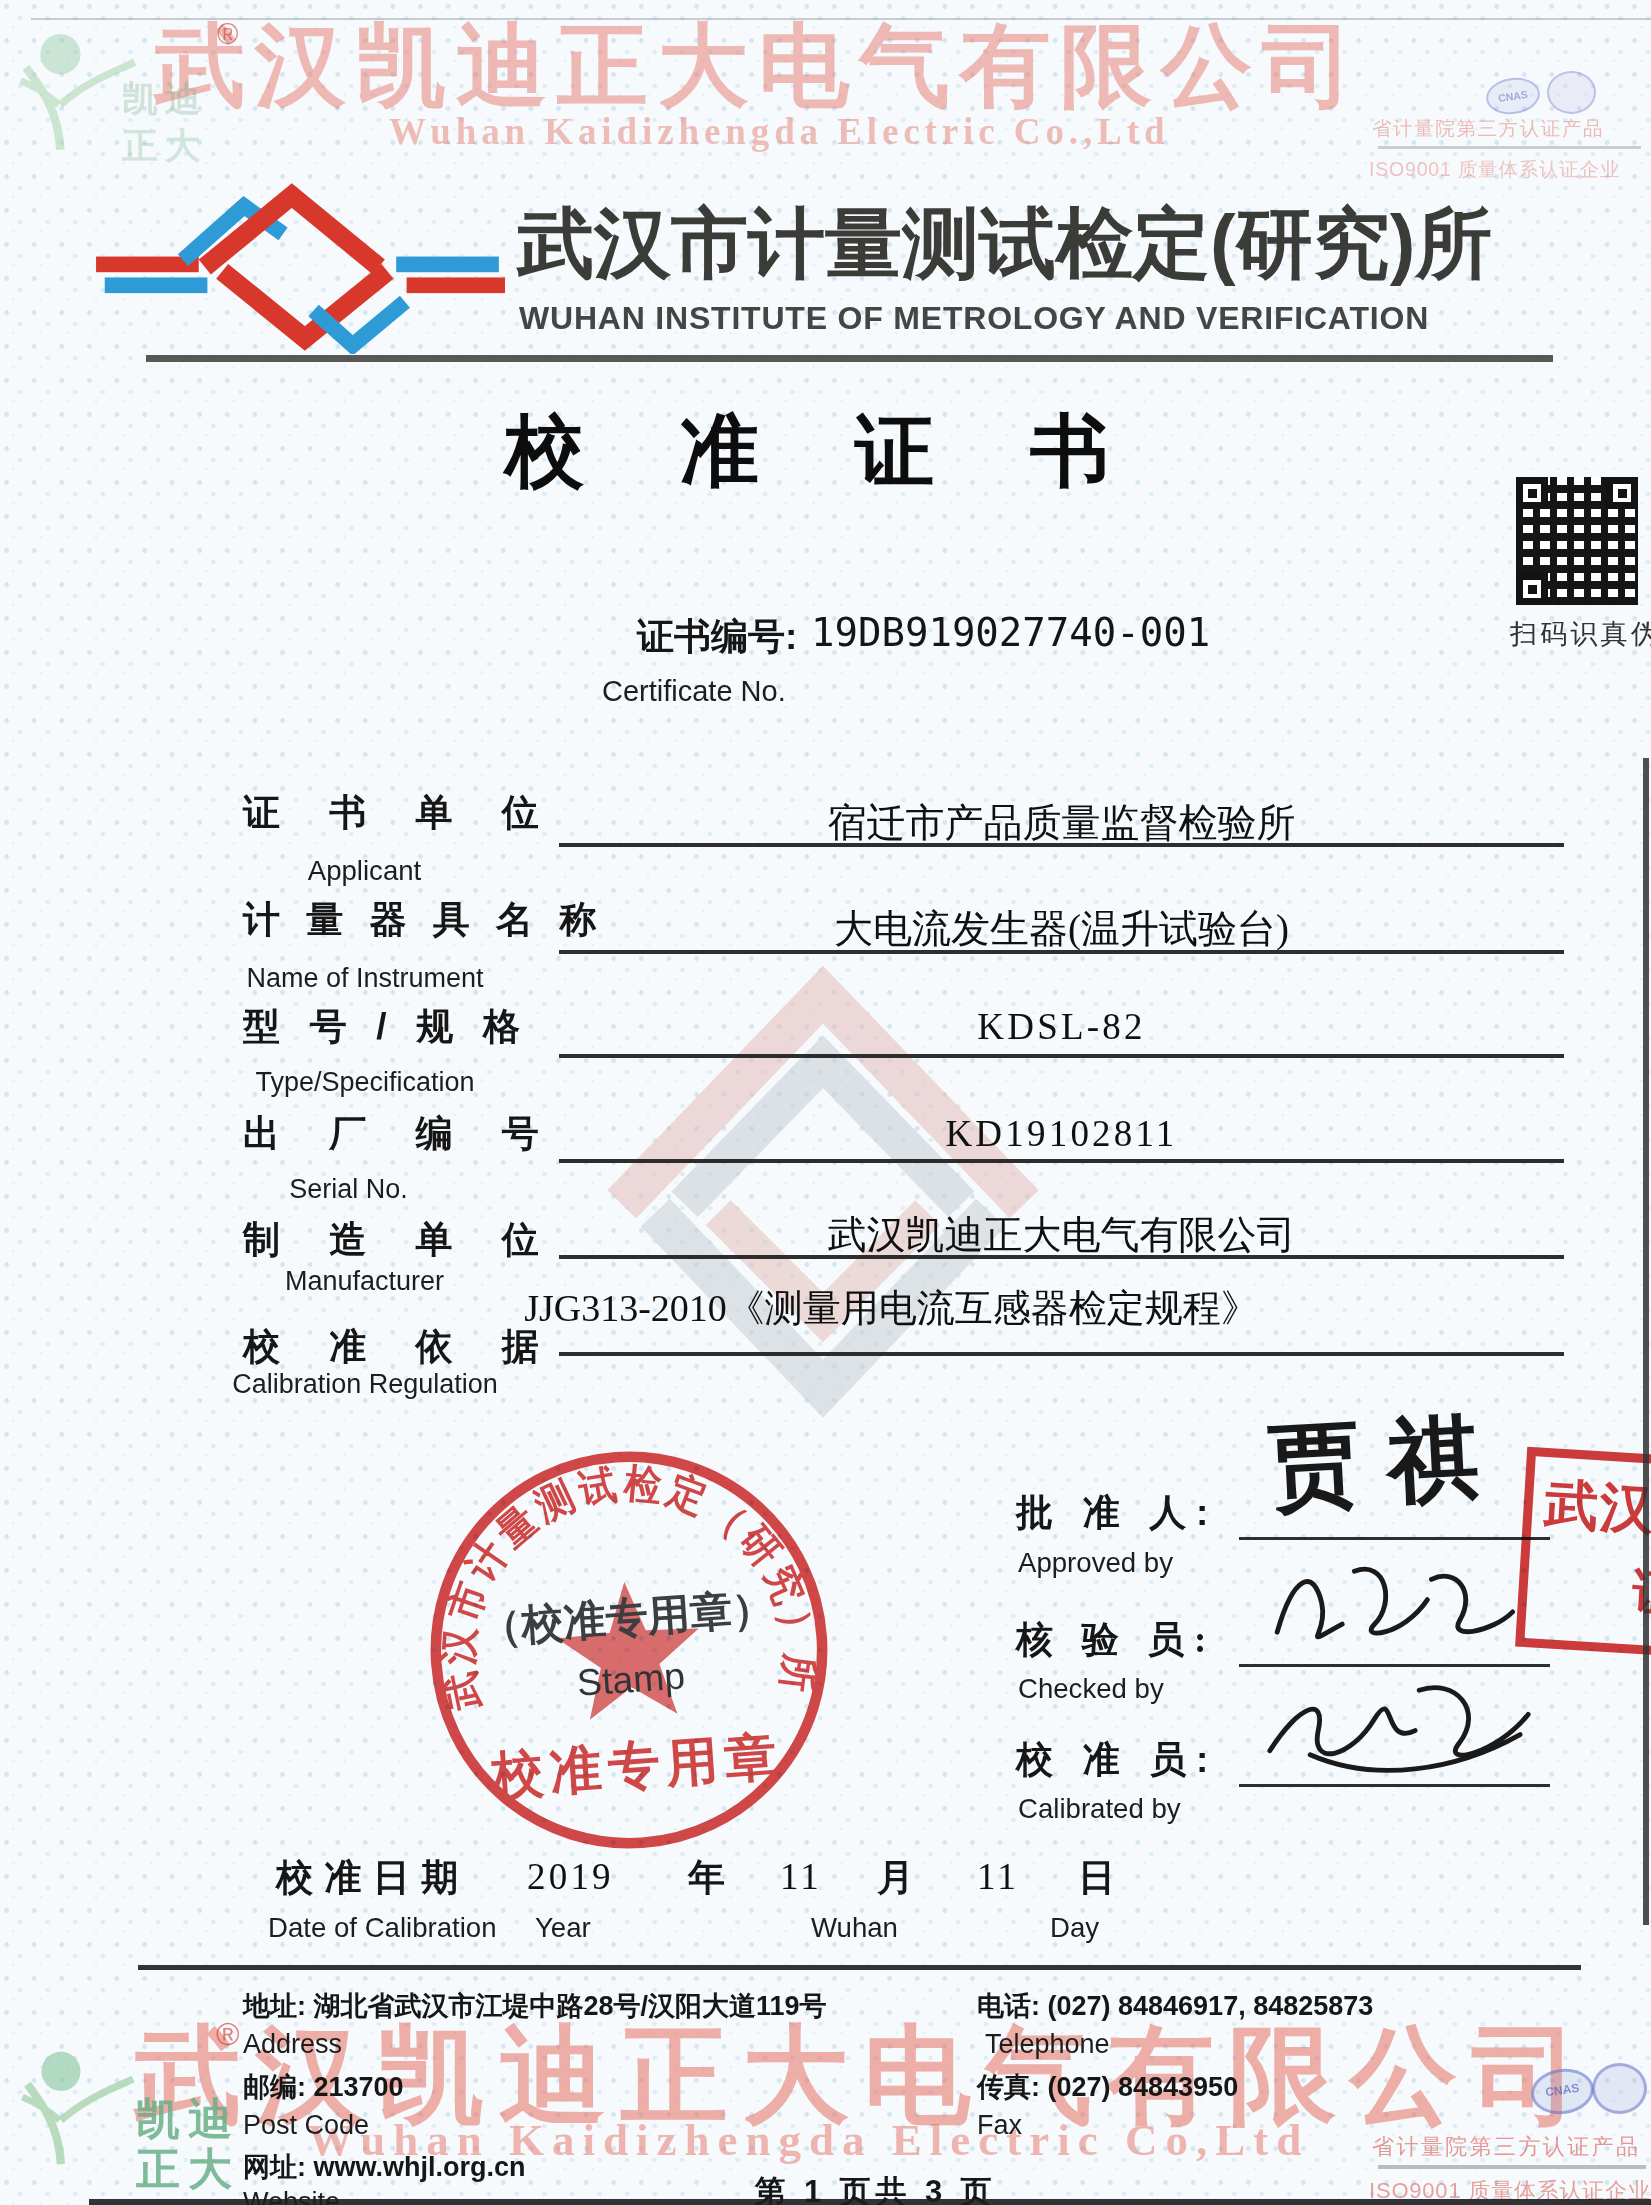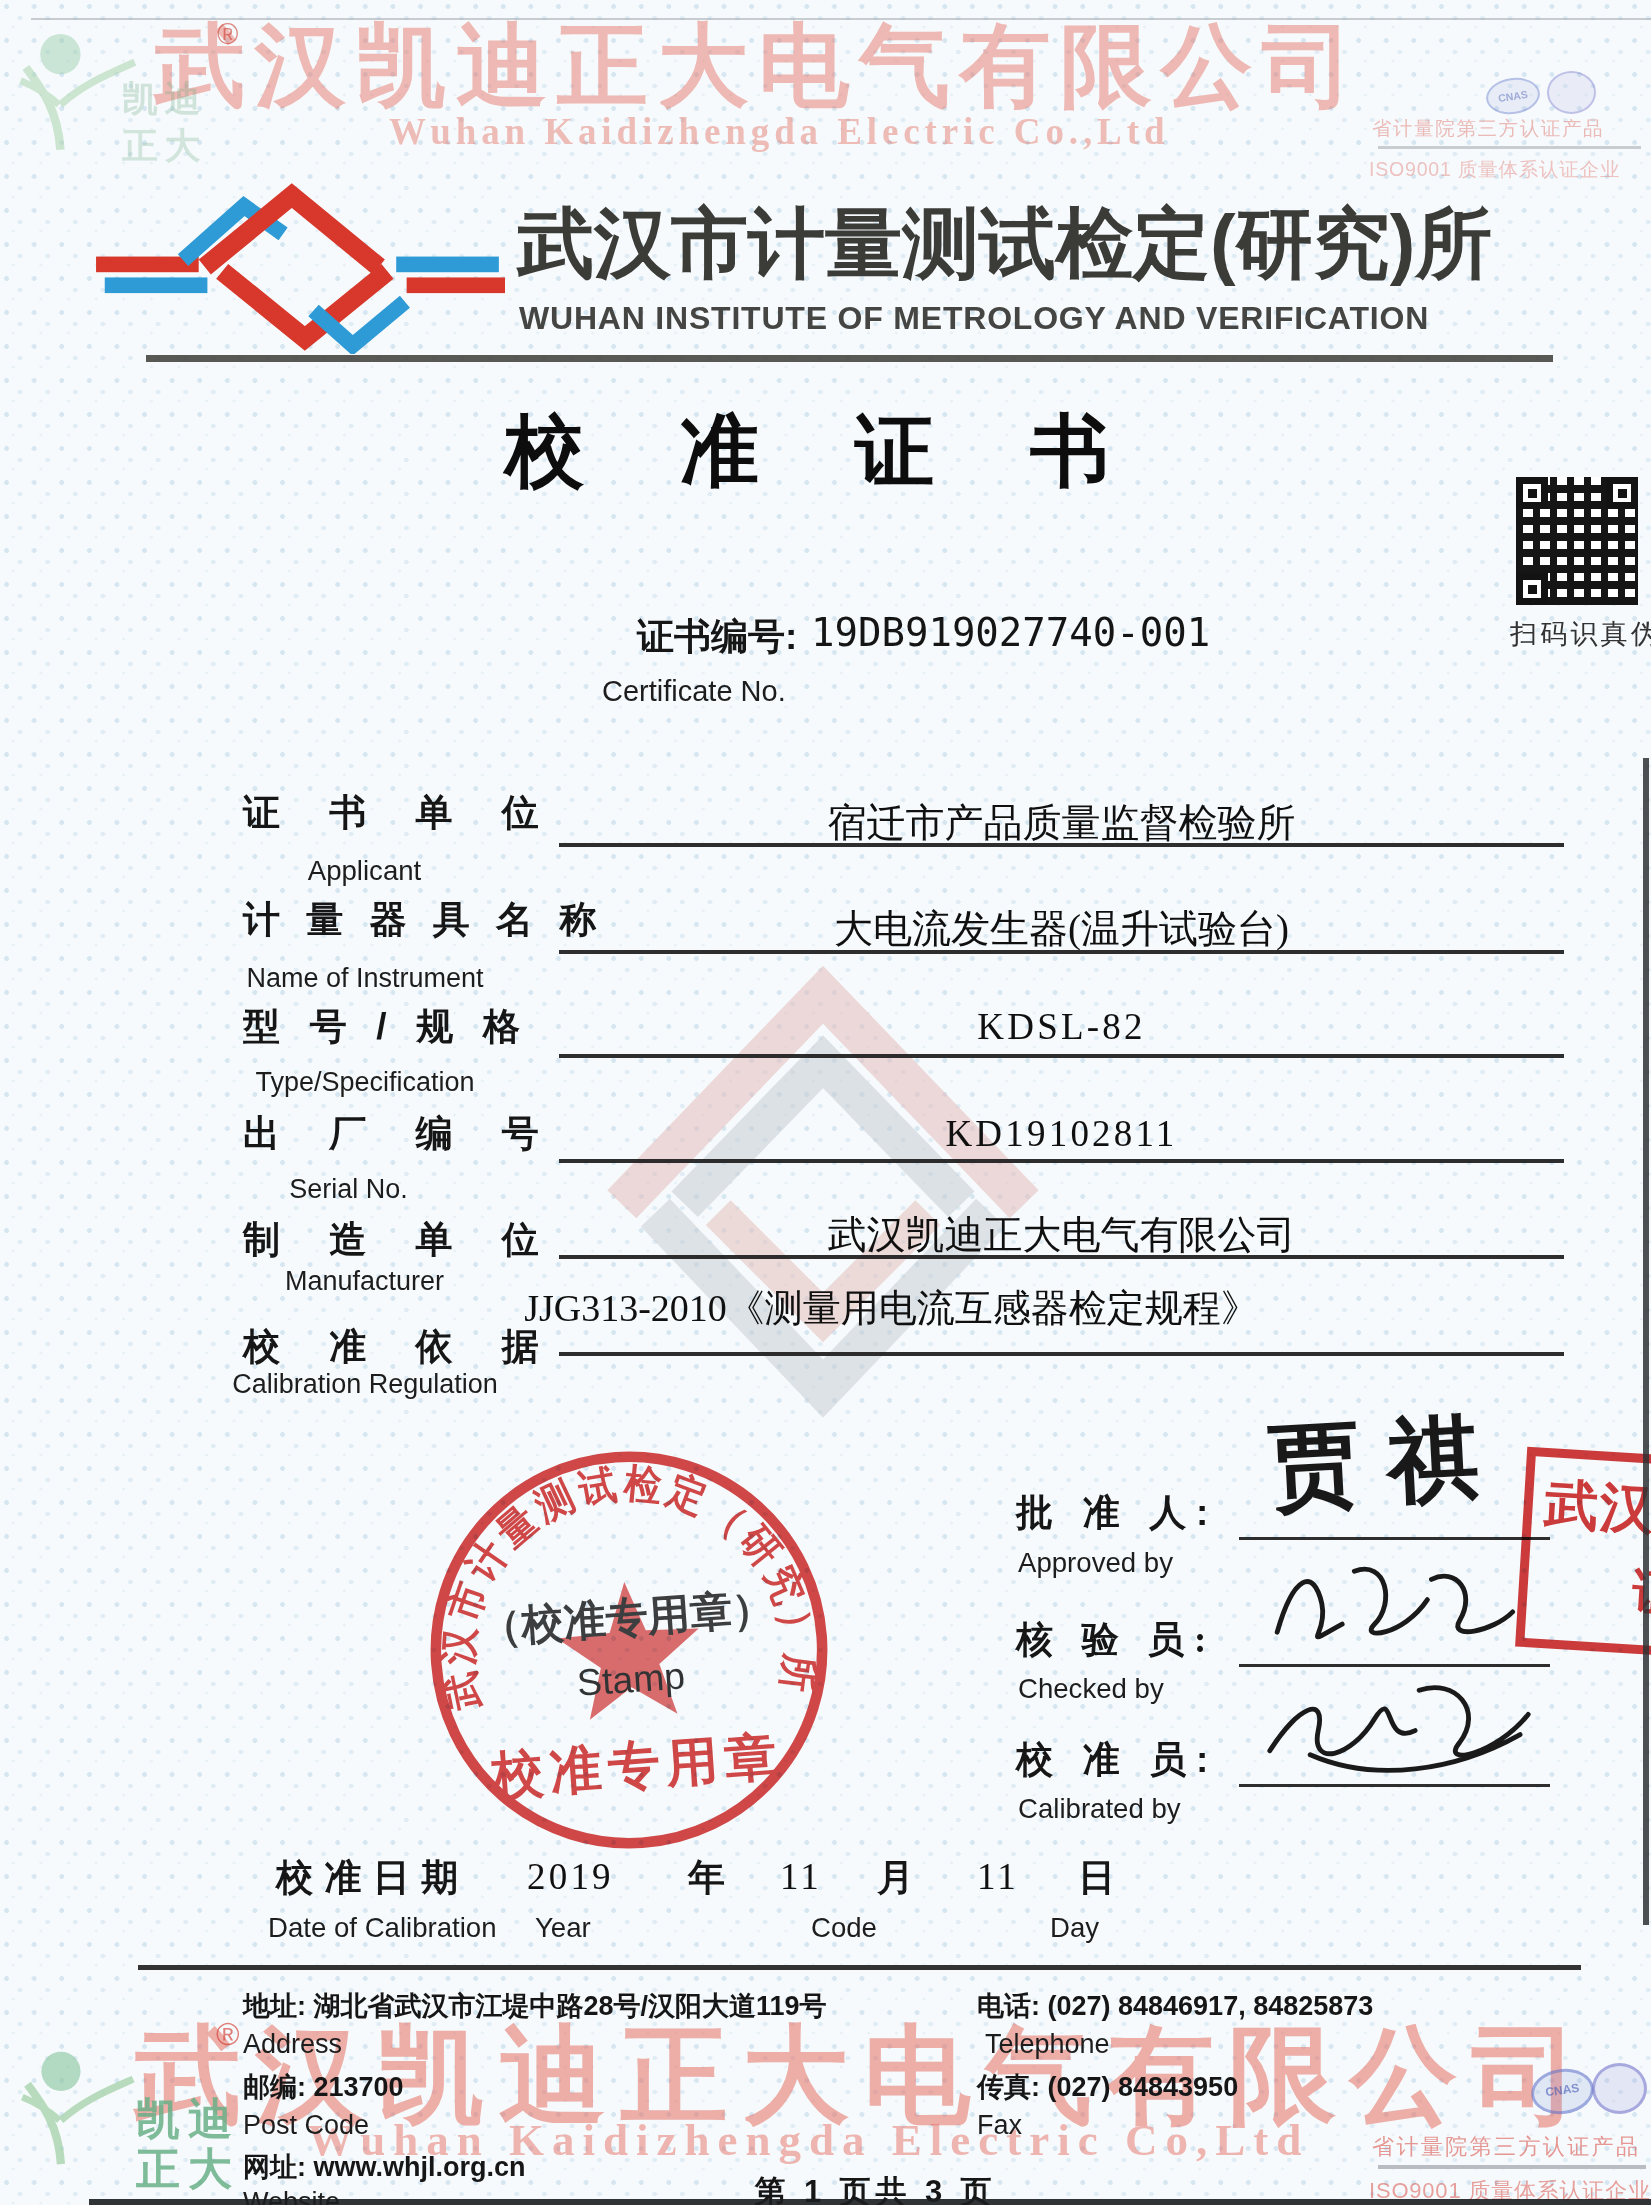--- a/index.html
+++ b/index.html
@@ -144,21 +144,21 @@
 
   <div class="abs cn-b nowrap" style="left:276px;top:1853px;font-size:37px;letter-spacing:11.4px;">校准日期</div>
   <div class="abs en-l nowrap" style="left:268px;top:1912px;font-size:27.6px;">Date of Calibration</div>
   <div class="abs val nowrap" style="left:527px;top:1855px;font-size:37px;letter-spacing:3.2px;">2019</div>
   <div class="abs cn-b nowrap" style="left:688px;top:1853px;font-size:37px;">年</div>
   <div class="abs val nowrap" style="left:780px;top:1855px;font-size:37px;letter-spacing:3.2px;">11</div>
   <div class="abs cn-b nowrap" style="left:877px;top:1853px;font-size:37px;">月</div>
   <div class="abs val nowrap" style="left:977px;top:1855px;font-size:37px;letter-spacing:3.2px;">11</div>
   <div class="abs cn-b nowrap" style="left:1078px;top:1853px;font-size:37px;">日</div>
   <div class="abs en-l nowrap" style="left:535px;top:1912px;font-size:27.6px;">Year</div>
-  <div class="abs en-l nowrap" style="left:811px;top:1912px;font-size:27.6px;">Code</div>
+  <div class="abs en-l nowrap" style="left:811px;top:1912px;font-size:27.6px;">Wuhan</div>
   <div class="abs en-l nowrap" style="left:1050px;top:1912px;font-size:27.6px;">Day</div>
 
   <div class="abs rule" style="left:138px;top:1965px;width:1443px;height:4.9px;background:#222;"></div>
 
   <div class="abs cn-b nowrap" style="left:243px;top:1988px;font-size:27px;">地址: 湖北省武汉市江堤中路28号/汉阳大道119号</div>
   <div class="abs en-l nowrap" style="left:243px;top:2029px;font-size:27px;">Address</div>
   <div class="abs cn-b nowrap" style="left:243px;top:2069px;font-size:27px;">邮编: 213700</div>
   <div class="abs en-l nowrap" style="left:243px;top:2110px;font-size:27px;">Post Code</div>
   <div class="abs cn-b nowrap" style="left:243px;top:2149px;font-size:27px;">网址: www.whjl.org.cn</div>
   <div class="abs en-l nowrap" style="left:243px;top:2187px;font-size:27px;">Website</div>

